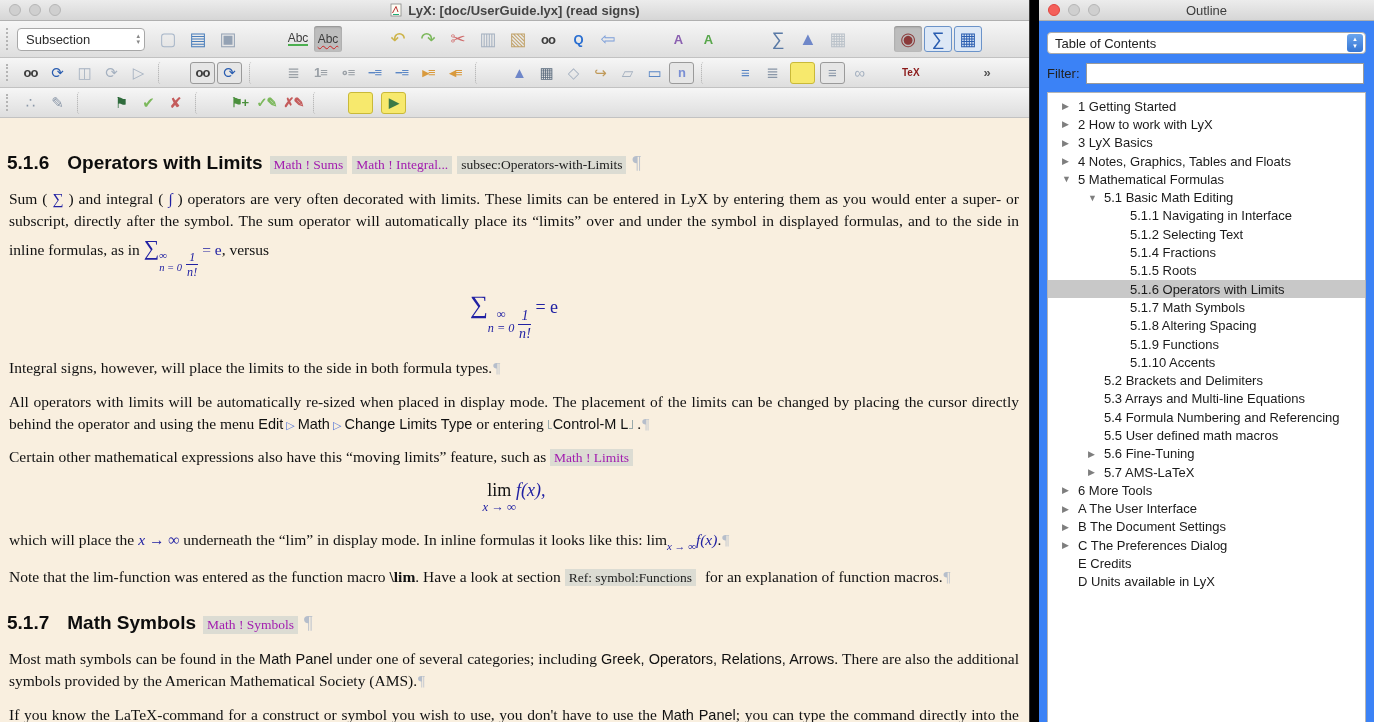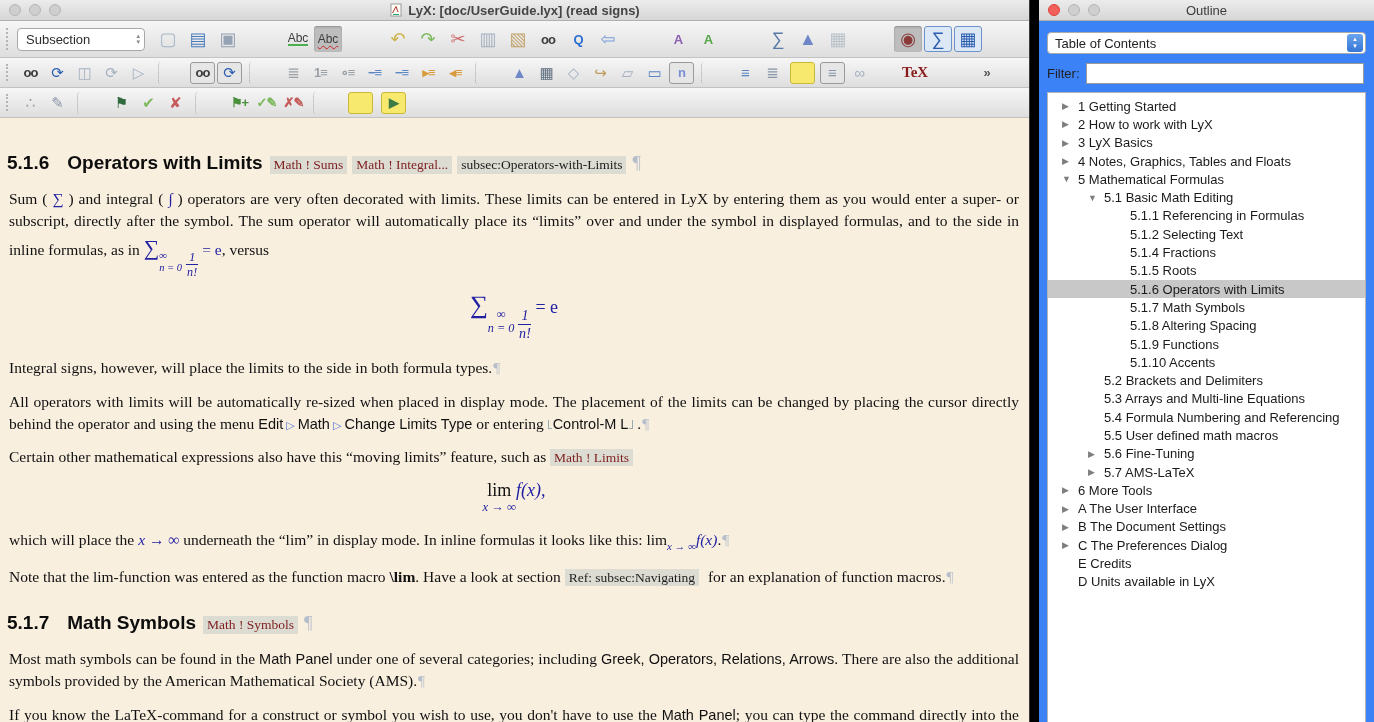--- a/index.html
+++ b/index.html
@@ -26,21 +26,21 @@
   #tbrow1 { height:37px; }
   #tbrow2 { height:30px; }
   #tbrow3 { height:30px; }
   .drag { width:7px; height:60%; border-left:2px dotted #b4b4b4; margin:0 4px 0 2px; }
   .tbit { display:inline-flex; align-items:center; justify-content:center;
           min-width:28px; height:26px; margin:0 1px; font-size:18px;
           border-radius:3px; cursor:default; }
   #tbrow2 .tbit, #tbrow3 .tbit { min-width:25px; height:22px; font-size:15px; }
   .tbit .g { line-height:1; }
   .tbit.txt .g { font-size:13px; font-weight:bold; letter-spacing:-1px; }
-  .tbit.tex .g { font-family:Liberation Serif, serif; font-size:15px; letter-spacing:0;margin-left:28px; }
+  .tbit.tex .g { font-family:Liberation Sans, sans-serif; font-size:10px; letter-spacing:0;margin-left:28px; }
   .tbit.abc .g { font-size:12px; font-weight:normal; letter-spacing:0; }
   .tbit.abc-ok .g { border-bottom:2px solid #4caf50; }
   .tbit.abc-wave .g { text-decoration:underline wavy #cc2222 1px; text-underline-offset:2px; }
   .tbit.active { background:#bdbdbd; box-shadow:inset 0 1px 2px rgba(0,0,0,.25); }
   .tbit.boxed { border:1px solid #6b93c9; background:#dde8f6; }
   .tbit.boxed-grey { border:1px solid #9a9a9a; background:#e6e6e6; }
   .tbit.note-yellow { background:#f7e96d; border:1px solid #c9b939; min-width:20px; height:18px; margin:0 4px; font-size:11px; }
   .tbsep { width:1px; height:70%; border-left:1px dotted #ababab; margin:0 6px; }
   .tbit.overflow { margin-left:auto; margin-right:26px; font-size:17px; }
 
@@ -55,21 +55,21 @@
          background:#f9efdf; padding:26px 10px 0 9px; overflow:hidden;
          font-family:"Liberation Serif", serif; font-size:15.5px; color:#111; }
   #doc p { text-align:justify; line-height:1.44; margin-bottom:11px; }
   .hsec { font-family:"Liberation Sans",sans-serif; font-weight:bold; font-size:19px;
           color:#0d0d0d; margin:24px 0 14px -2px; display:flex; align-items:baseline; }
   .hsec:first-child { margin-top:8px; }
   .hsec .hnum { margin-right:18px; }
   .hsec .htitle { margin-right:7px; }
   .badge { font-family:"Liberation Serif",serif; font-weight:normal; font-size:13.5px;
            background:#dcdcd3; padding:1px 4px; margin-right:5px; white-space:nowrap; }
-  .badge.green { color:#7f1d1d; }
+  .badge.green { color:#a21caf; }
   .badge.grey { color:#1c1c1c; }
   .pil { color:#b6becb; font-weight:normal; font-family:"Liberation Serif",serif; padding-left:1px; }
   .math { color:#2121a3; }
   .mit { color:#2121a3; font-style:italic; }
   .uisans { font-family:"Liberation Sans",sans-serif; font-size:14.5px; }
   .tri-menu { color:#4b6fd6; font-size:11px; padding:0 3px; }
   .kbd-c { display:inline-block; width:4px; height:9px; border-bottom:1px solid #9aa; }
   .kbd-l { border-left:1px solid #9aa; margin-right:1px; }
   .kbd-r { border-right:1px solid #9aa; margin-left:1px; }
   .macro { font-weight:bold; }
@@ -401,21 +401,21 @@
 
     <p><span>Certain other mathematical expressions also have this “moving limits” feature, such as </span><span class="badge green">Math ! Limits</span></p>
 
     <div class="mdisplay"><span class="limstk">
           <span>lim</span>
           <span class="limsub">x → ∞</span>
         </span><span class="mit">f(x),</span></div>
 
     <p><span>which will place the </span><span class="mit">x → ∞</span><span> underneath the “lim” in display mode. In inline formulas it looks like this:  </span><span><span>lim</span><span class="inlsub">x → ∞</span><span class="mit">f(x)</span></span><span>.</span><span class="pil">¶</span></p>
 
-    <p><span>Note that the lim-function was entered as the function macro </span><span class="macro">\lim</span><span>. Have a look at section </span><span class="badge grey">Ref: subsec:Navigating</span><span> for an explanation of function macros.</span><span class="pil">¶</span></p>
+    <p><span>Note that the lim-function was entered as the function macro </span><span class="macro">\lim</span><span>. Have a look at section </span><span class="badge grey">Ref: symbol:Functions</span><span> for an explanation of function macros.</span><span class="pil">¶</span></p>
 
     <div class="hsec">
       <span class="hnum">5.1.7</span>
       <span class="htitle">Math Symbols</span>
       <span class="badge green">Math ! Symbols</span>
       <span class="pil">¶</span>
     </div>
 
     <p><span>Most math symbols can be found in the </span><span class="uisans">Math Panel</span><span> under one of several categories; including </span><span class="uisans">Greek, Operators, Relations, Arrows</span><span>. There are also the additional symbols provided by the American Mathematical Society (AMS).</span><span class="pil">¶</span></p>
 
@@ -465,21 +465,21 @@
         <div class="titem" style="padding-left: 12px;">
     <span class="tri">▼</span>
     <span>5 Mathematical Formulas</span>
   </div>
         <div class="titem" style="padding-left: 38px;">
     <span class="tri">▼</span>
     <span>5.1 Basic Math Editing</span>
   </div>
         <div class="titem" style="padding-left: 64px;">
     <span class="tri"></span>
-    <span>5.1.1 Referencing in Formulas</span>
+    <span>5.1.1 Navigating in Interface</span>
   </div>
         <div class="titem" style="padding-left: 64px;">
     <span class="tri"></span>
     <span>5.1.2 Selecting Text</span>
   </div>
         <div class="titem" style="padding-left: 64px;">
     <span class="tri"></span>
     <span>5.1.4 Fractions</span>
   </div>
         <div class="titem" style="padding-left: 64px;">

